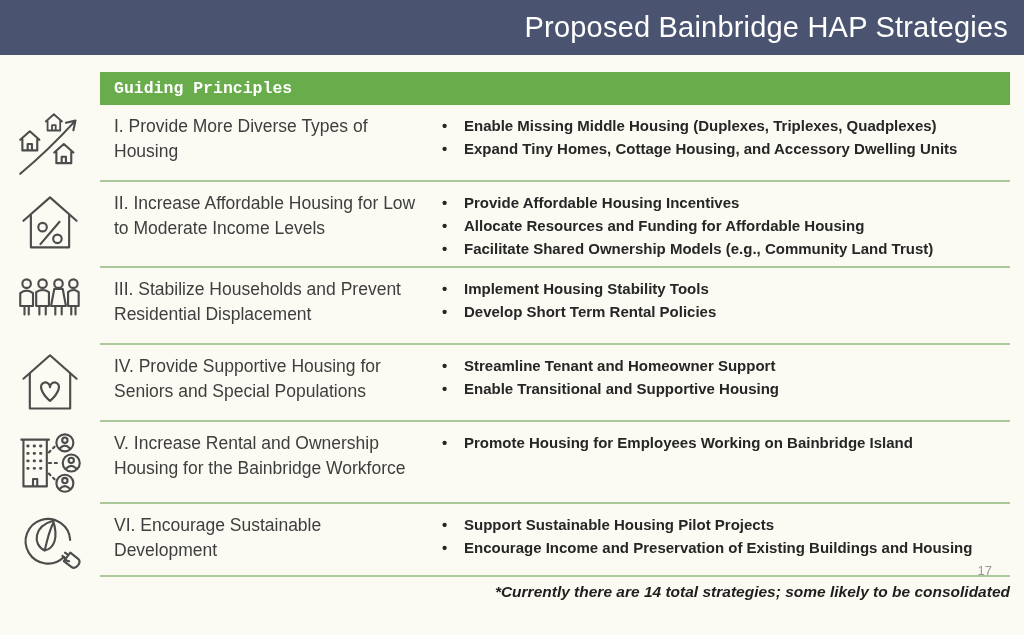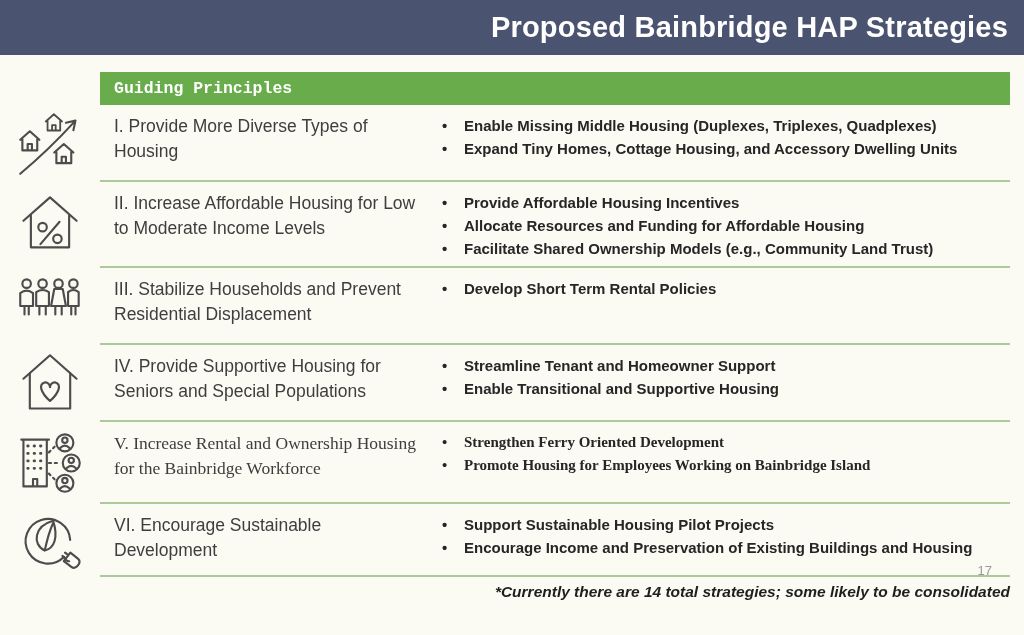--- a/index.html
+++ b/index.html
@@ -11,21 +11,21 @@
   .slide { position:relative; width:1024px; height:635px; }
 
   
   .titlebar {
     position:absolute; top:0; left:0; width:1024px; height:55px;
     background:var(--header-blue, #4a5471);
     display:flex; align-items:center; justify-content:flex-end;
     padding-right:16px;
   }
   .title {
-    color:#ffffff; font-size:29px; font-weight:700; letter-spacing:0.2px;
+    color:#ffffff; font-size:29px; font-weight:400; letter-spacing:0.2px;
     white-space:nowrap;
     text-align:right;
   }
 
   
   .table { position:absolute; left:0; top:72px; width:1010px; }
   .thead {
     margin-left:100px; width:910px; height:33px;
     background:var(--green, #69ac4b);
     display:flex; align-items:center;
@@ -142,20 +142,21 @@
                 <path d="M36,15 H44 L47,31 H33 Z M37,31 V39 M43,31 V39"></path>
       <circle cx="54" cy="10" r="4"></circle>
                 <path d="M49,31 V18 Q54,14 59,18 V31 Z M52,31 V39 M56,31 V39"></path>
     </g>
             </svg>
           </div>
           <div class="row-content" style="min-height: 77px;">
             <div class="principle-cell">III. Stabilize Households and Prevent Residential Displacement</div>
             <div class="strategies-cell">
               <ul class="strategy-list">
+                <li>Implement Housing Stability Tools</li>
                 <li>Develop Short Term Rental Policies</li>
               </ul>
             </div>
           </div>
         </div>
         <div class="row">
           <div class="icon-cell">
             <svg viewBox="0 0 64 64">
               <g fill="none" stroke="#4c4c4c" stroke-width="2" stroke-linecap="round" stroke-linejoin="round">
       <path d="M7,27 L32,5 L57,27"></path>
@@ -189,25 +190,24 @@
                 <path d="M41.5,18 Q46,13.5 50.5,18"></path>
       <circle cx="52" cy="32" r="8"></circle>
                 <circle cx="52" cy="29.5" r="2.5"></circle>
                 <path d="M47.5,37 Q52,32.5 56.5,37"></path>
       <circle cx="46" cy="51" r="8"></circle>
                 <circle cx="46" cy="48.5" r="2.5"></circle>
                 <path d="M41.5,56 Q46,51.5 50.5,56"></path>
     </g>
             </svg>
           </div>
-          <div class="row-content" style="min-height: 82px; font-family: Liberation Serif, serif;">
+          <div class="row-content" style="min-height: 82px;">
             <div class="principle-cell">V. Increase Rental and Ownership Housing for the Bainbridge Workforce</div>
             <div class="strategies-cell">
               <ul class="strategy-list">
-                <li>Strengthen Ferry Oriented Development</li>
                 <li>Promote Housing for Employees Working on Bainbridge Island</li>
               </ul>
             </div>
           </div>
         </div>
         <div class="row">
           <div class="icon-cell">
             <svg viewBox="0 0 64 64">
               <g fill="none" stroke="#4c4c4c" stroke-width="2" stroke-linecap="round" stroke-linejoin="round">
       <path d="M45,47 A21,21 0 1 1 51,31"></path>

